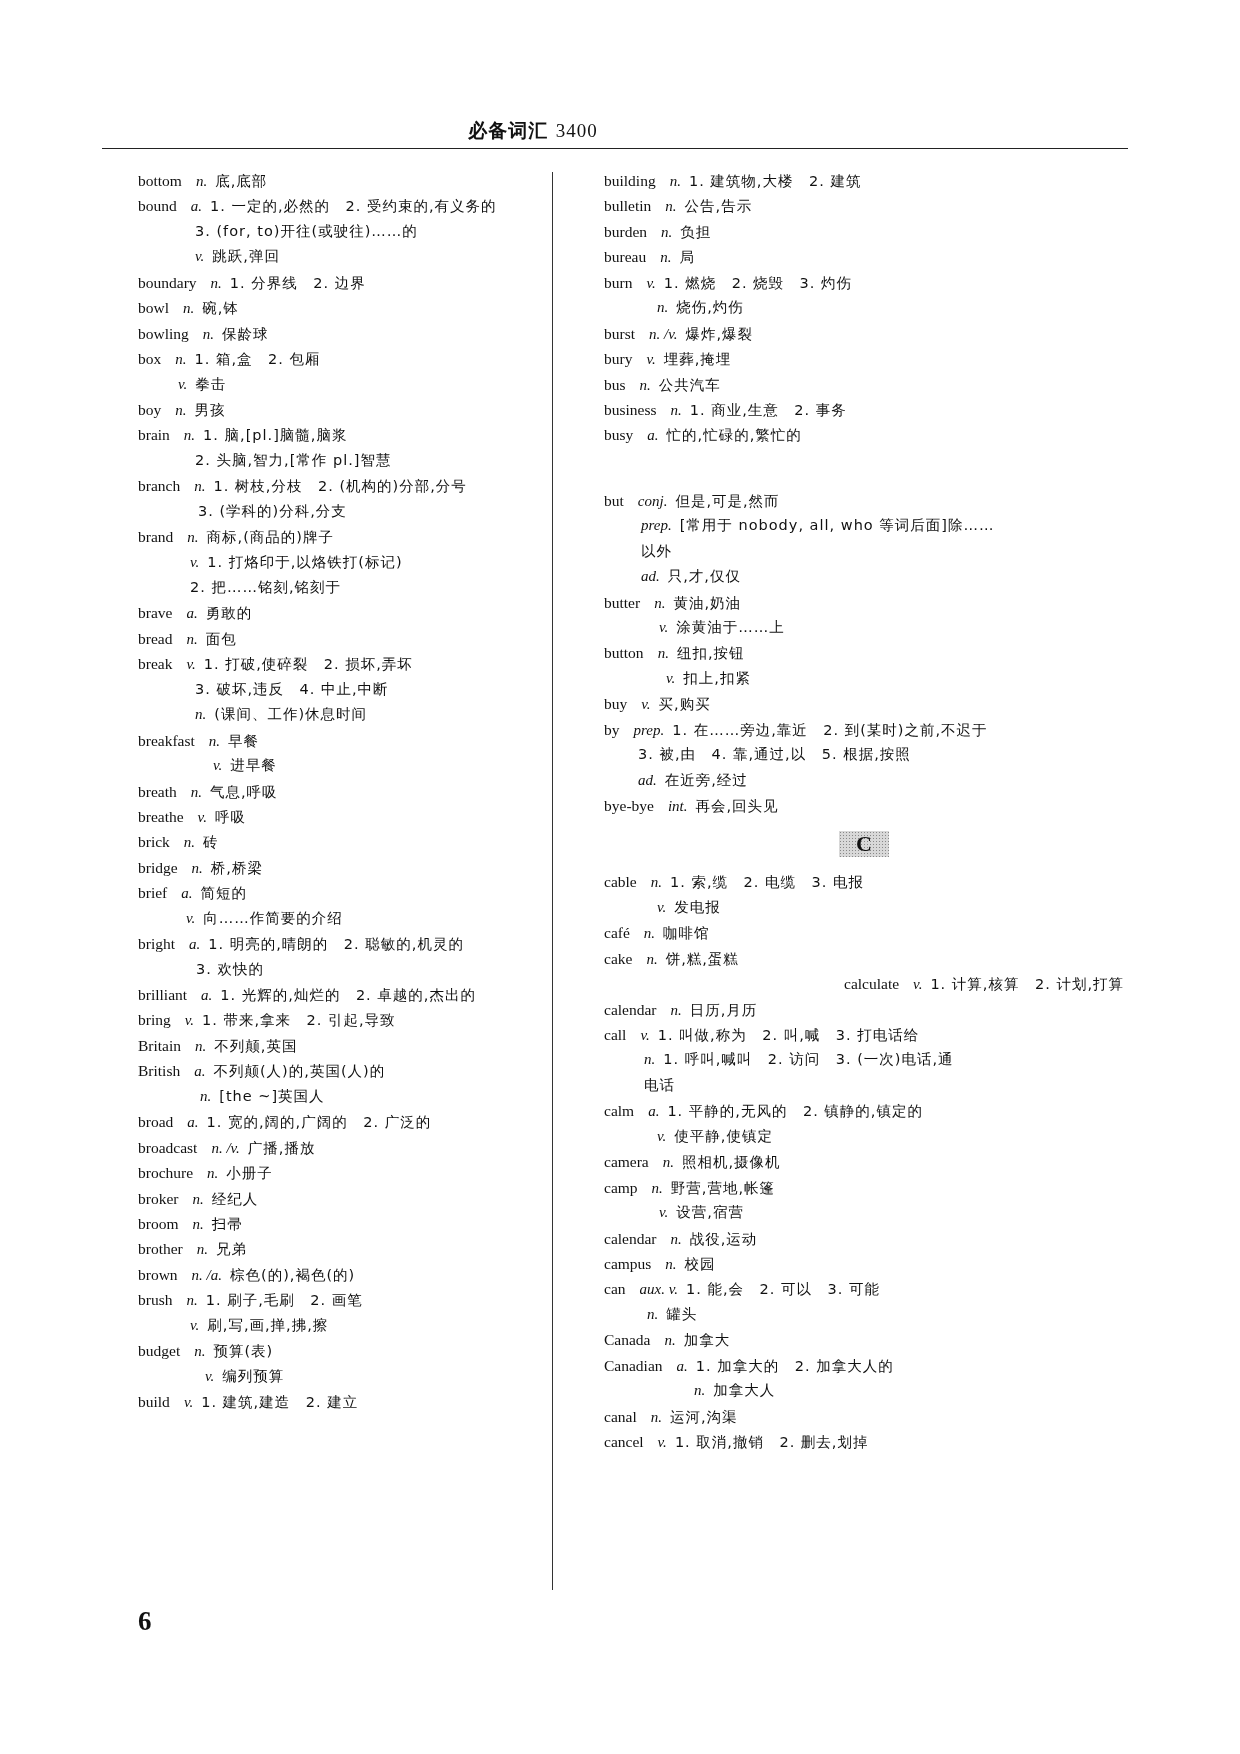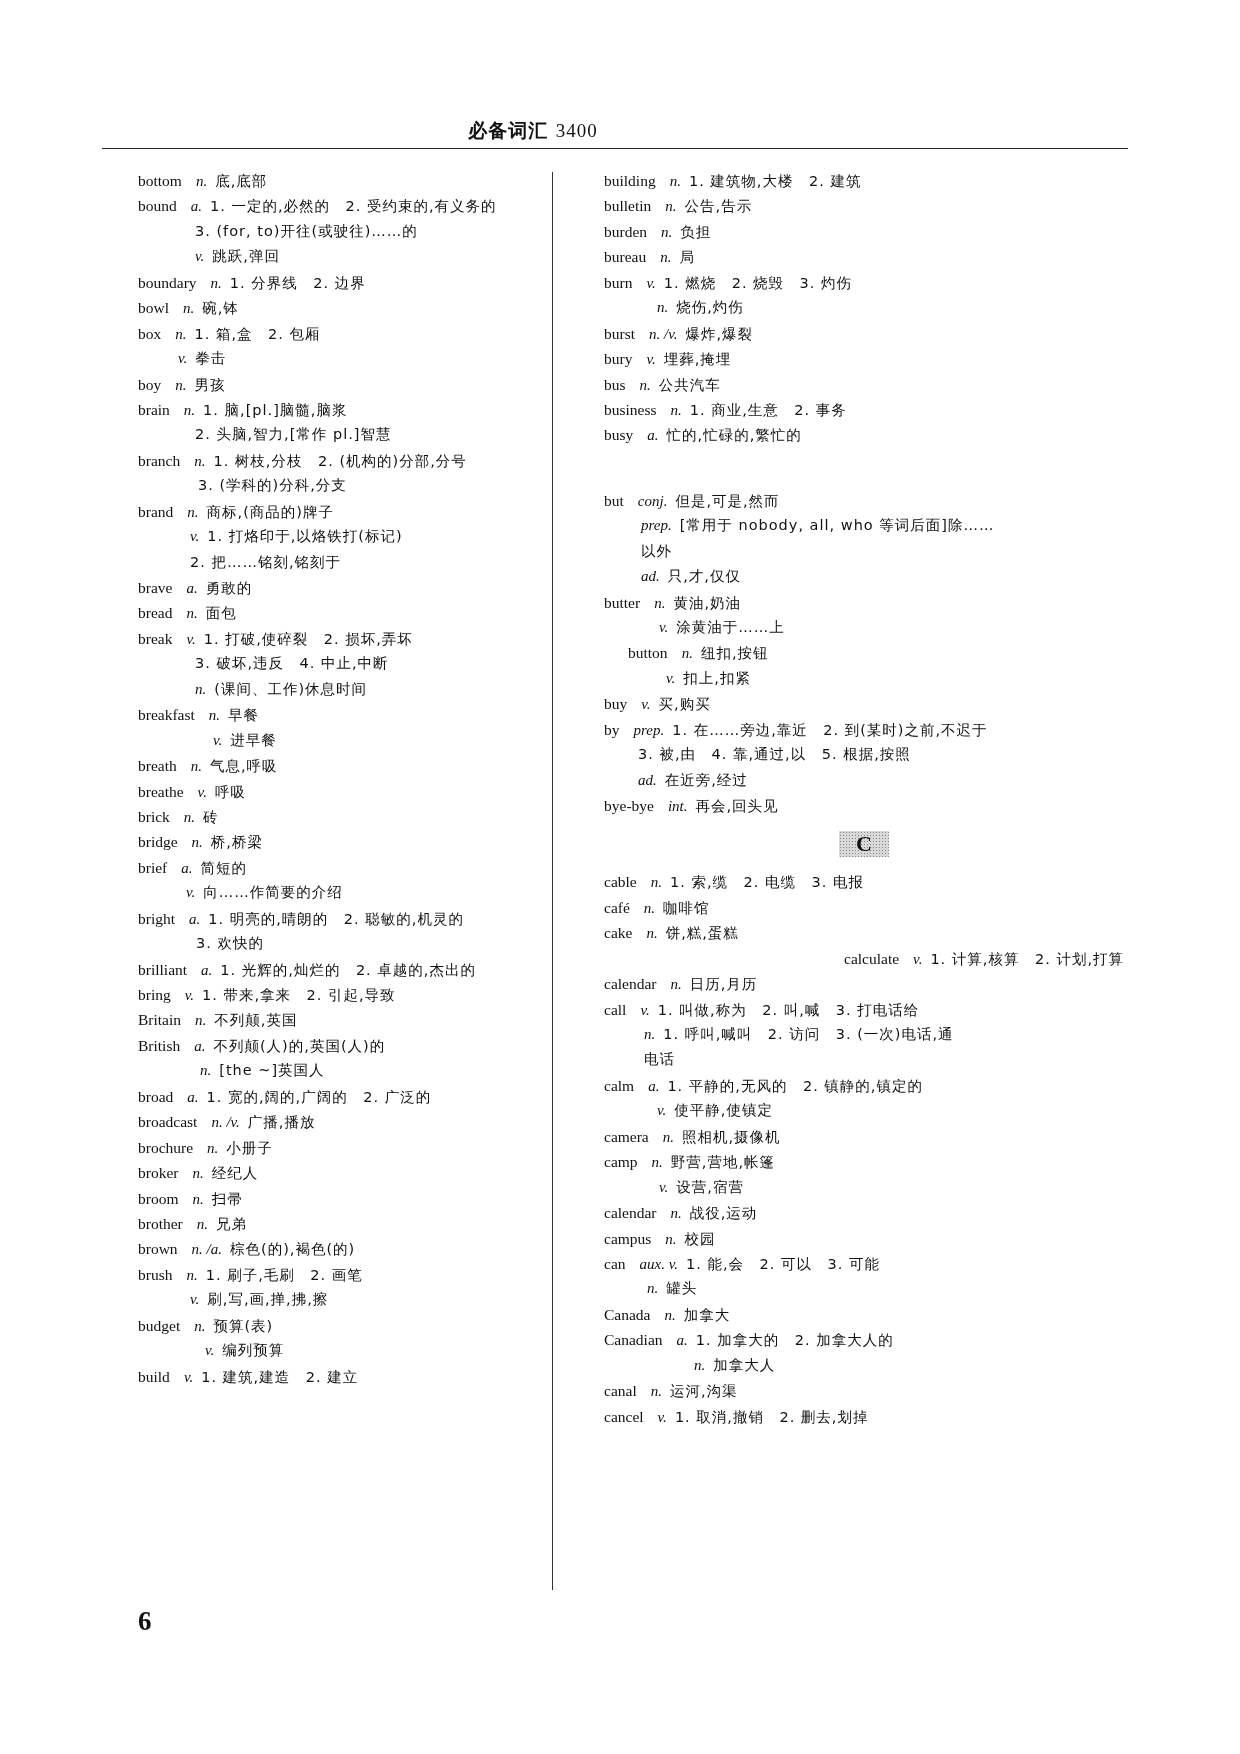--- a/index.html
+++ b/index.html
@@ -38,20 +38,21 @@
 <div class="header-rule"></div>
 <div class="col-divider"></div>
 
 <div class="column col-left" id="col-left">
     <div class="line" style="padding-left: 0px;"><span class="hw">bottom</span><span class="pos">n.</span><span class="def">底,底部</span></div>
     <div class="line" style="padding-left: 0px;"><span class="hw">bound</span><span class="pos">a.</span><span class="def">1. 一定的,必然的　2. 受约束的,有义务的</span></div>
     <div class="line" style="padding-left: 57px;"><span class="def">3. (for, to)开往(或驶往)……的</span></div>
     <div class="line" style="padding-left: 57px;"><span class="pos">v.</span><span class="def">跳跃,弹回</span></div>
     <div class="line" style="padding-left: 0px;"><span class="hw">boundary</span><span class="pos">n.</span><span class="def">1. 分界线　2. 边界</span></div>
     <div class="line" style="padding-left: 0px;"><span class="hw">bowl</span><span class="pos">n.</span><span class="def">碗,钵</span></div>
+    <div class="line" style="padding-left: 0px;"><span class="hw">bowling</span><span class="pos">n.</span><span class="def">保龄球</span></div>
     <div class="line" style="padding-left: 0px;"><span class="hw">box</span><span class="pos">n.</span><span class="def">1. 箱,盒　2. 包厢</span></div>
     <div class="line" style="padding-left: 40px;"><span class="pos">v.</span><span class="def">拳击</span></div>
     <div class="line" style="padding-left: 0px;"><span class="hw">boy</span><span class="pos">n.</span><span class="def">男孩</span></div>
     <div class="line" style="padding-left: 0px;"><span class="hw">brain</span><span class="pos">n.</span><span class="def">1. 脑,[pl.]脑髓,脑浆</span></div>
     <div class="line" style="padding-left: 57px;"><span class="def">2. 头脑,智力,[常作 pl.]智慧</span></div>
     <div class="line" style="padding-left: 0px;"><span class="hw">branch</span><span class="pos">n.</span><span class="def">1. 树枝,分枝　2. (机构的)分部,分号</span></div>
     <div class="line" style="padding-left: 60px;"><span class="def">3. (学科的)分科,分支</span></div>
     <div class="line" style="padding-left: 0px;"><span class="hw">brand</span><span class="pos">n.</span><span class="def">商标,(商品的)牌子</span></div>
     <div class="line" style="padding-left: 52px;"><span class="pos">v.</span><span class="def">1. 打烙印于,以烙铁打(标记)</span></div>
     <div class="line" style="padding-left: 52px;"><span class="def">2. 把……铭刻,铭刻于</span></div>
@@ -99,31 +100,32 @@
     <div class="line" style="padding-left: 0px;"><span class="hw">bury</span><span class="pos">v.</span><span class="def">埋葬,掩埋</span></div>
     <div class="line" style="padding-left: 0px;"><span class="hw">bus</span><span class="pos">n.</span><span class="def">公共汽车</span></div>
     <div class="line" style="padding-left: 0px;"><span class="hw">business</span><span class="pos">n.</span><span class="def">1. 商业,生意　2. 事务</span></div>
     <div class="line" style="padding-left: 0px;"><span class="hw">busy</span><span class="pos">a.</span><span class="def">忙的,忙碌的,繁忙的</span></div>
     <div class="line" style="padding-left: 0px; margin-top: 40px;"><span class="hw">but</span><span class="pos">conj.</span><span class="def">但是,可是,然而</span></div>
     <div class="line" style="padding-left: 37px;"><span class="pos">prep.</span><span class="def">[常用于 nobody, all, who 等词后面]除……</span></div>
     <div class="line" style="padding-left: 37px;"><span class="def">以外</span></div>
     <div class="line" style="padding-left: 37px;"><span class="pos">ad.</span><span class="def">只,才,仅仅</span></div>
     <div class="line" style="padding-left: 0px;"><span class="hw">butter</span><span class="pos">n.</span><span class="def">黄油,奶油</span></div>
     <div class="line" style="padding-left: 55px;"><span class="pos">v.</span><span class="def">涂黄油于……上</span></div>
-    <div class="line" style="padding-left: 0px; margin-left: 24px;"><span class="hw">button</span><span class="pos">n.</span><span class="def">纽扣,按钮</span></div>
+    <div class="line" style="padding-left: 0px;"><span class="hw">button</span><span class="pos">n.</span><span class="def">纽扣,按钮</span></div>
     <div class="line" style="padding-left: 62px;"><span class="pos">v.</span><span class="def">扣上,扣紧</span></div>
     <div class="line" style="padding-left: 0px;"><span class="hw">buy</span><span class="pos">v.</span><span class="def">买,购买</span></div>
     <div class="line" style="padding-left: 0px;"><span class="hw">by</span><span class="pos">prep.</span><span class="def">1. 在……旁边,靠近　2. 到(某时)之前,不迟于</span></div>
     <div class="line" style="padding-left: 34px;"><span class="def">3. 被,由　4. 靠,通过,以　5. 根据,按照</span></div>
     <div class="line" style="padding-left: 34px;"><span class="pos">ad.</span><span class="def">在近旁,经过</span></div>
     <div class="line" style="padding-left: 0px;"><span class="hw">bye-bye</span><span class="pos">int.</span><span class="def">再会,回头见</span></div>
     <div class="letter-heading">
       <div class="letter-box">C</div>
     </div>
     <div class="line" style="padding-left: 0px;"><span class="hw">cable</span><span class="pos">n.</span><span class="def">1. 索,缆　2. 电缆　3. 电报</span></div>
+    <div class="line" style="padding-left: 53px;"><span class="pos">v.</span><span class="def">发电报</span></div>
     <div class="line" style="padding-left: 0px;"><span class="hw">café</span><span class="pos">n.</span><span class="def">咖啡馆</span></div>
     <div class="line" style="padding-left: 0px;"><span class="hw">cake</span><span class="pos">n.</span><span class="def">饼,糕,蛋糕</span></div>
     <div class="line" style="padding-left: 0px; text-align: right;"><span class="hw">calculate</span><span class="pos">v.</span><span class="def">1. 计算,核算　2. 计划,打算</span></div>
     <div class="line" style="padding-left: 0px;"><span class="hw">calendar</span><span class="pos">n.</span><span class="def">日历,月历</span></div>
     <div class="line" style="padding-left: 0px;"><span class="hw">call</span><span class="pos">v.</span><span class="def">1. 叫做,称为　2. 叫,喊　3. 打电话给</span></div>
     <div class="line" style="padding-left: 40px;"><span class="pos">n.</span><span class="def">1. 呼叫,喊叫　2. 访问　3. (一次)电话,通</span></div>
     <div class="line" style="padding-left: 40px;"><span class="def">电话</span></div>
     <div class="line" style="padding-left: 0px;"><span class="hw">calm</span><span class="pos">a.</span><span class="def">1. 平静的,无风的　2. 镇静的,镇定的</span></div>
     <div class="line" style="padding-left: 53px;"><span class="pos">v.</span><span class="def">使平静,使镇定</span></div>
     <div class="line" style="padding-left: 0px;"><span class="hw">camera</span><span class="pos">n.</span><span class="def">照相机,摄像机</span></div>

